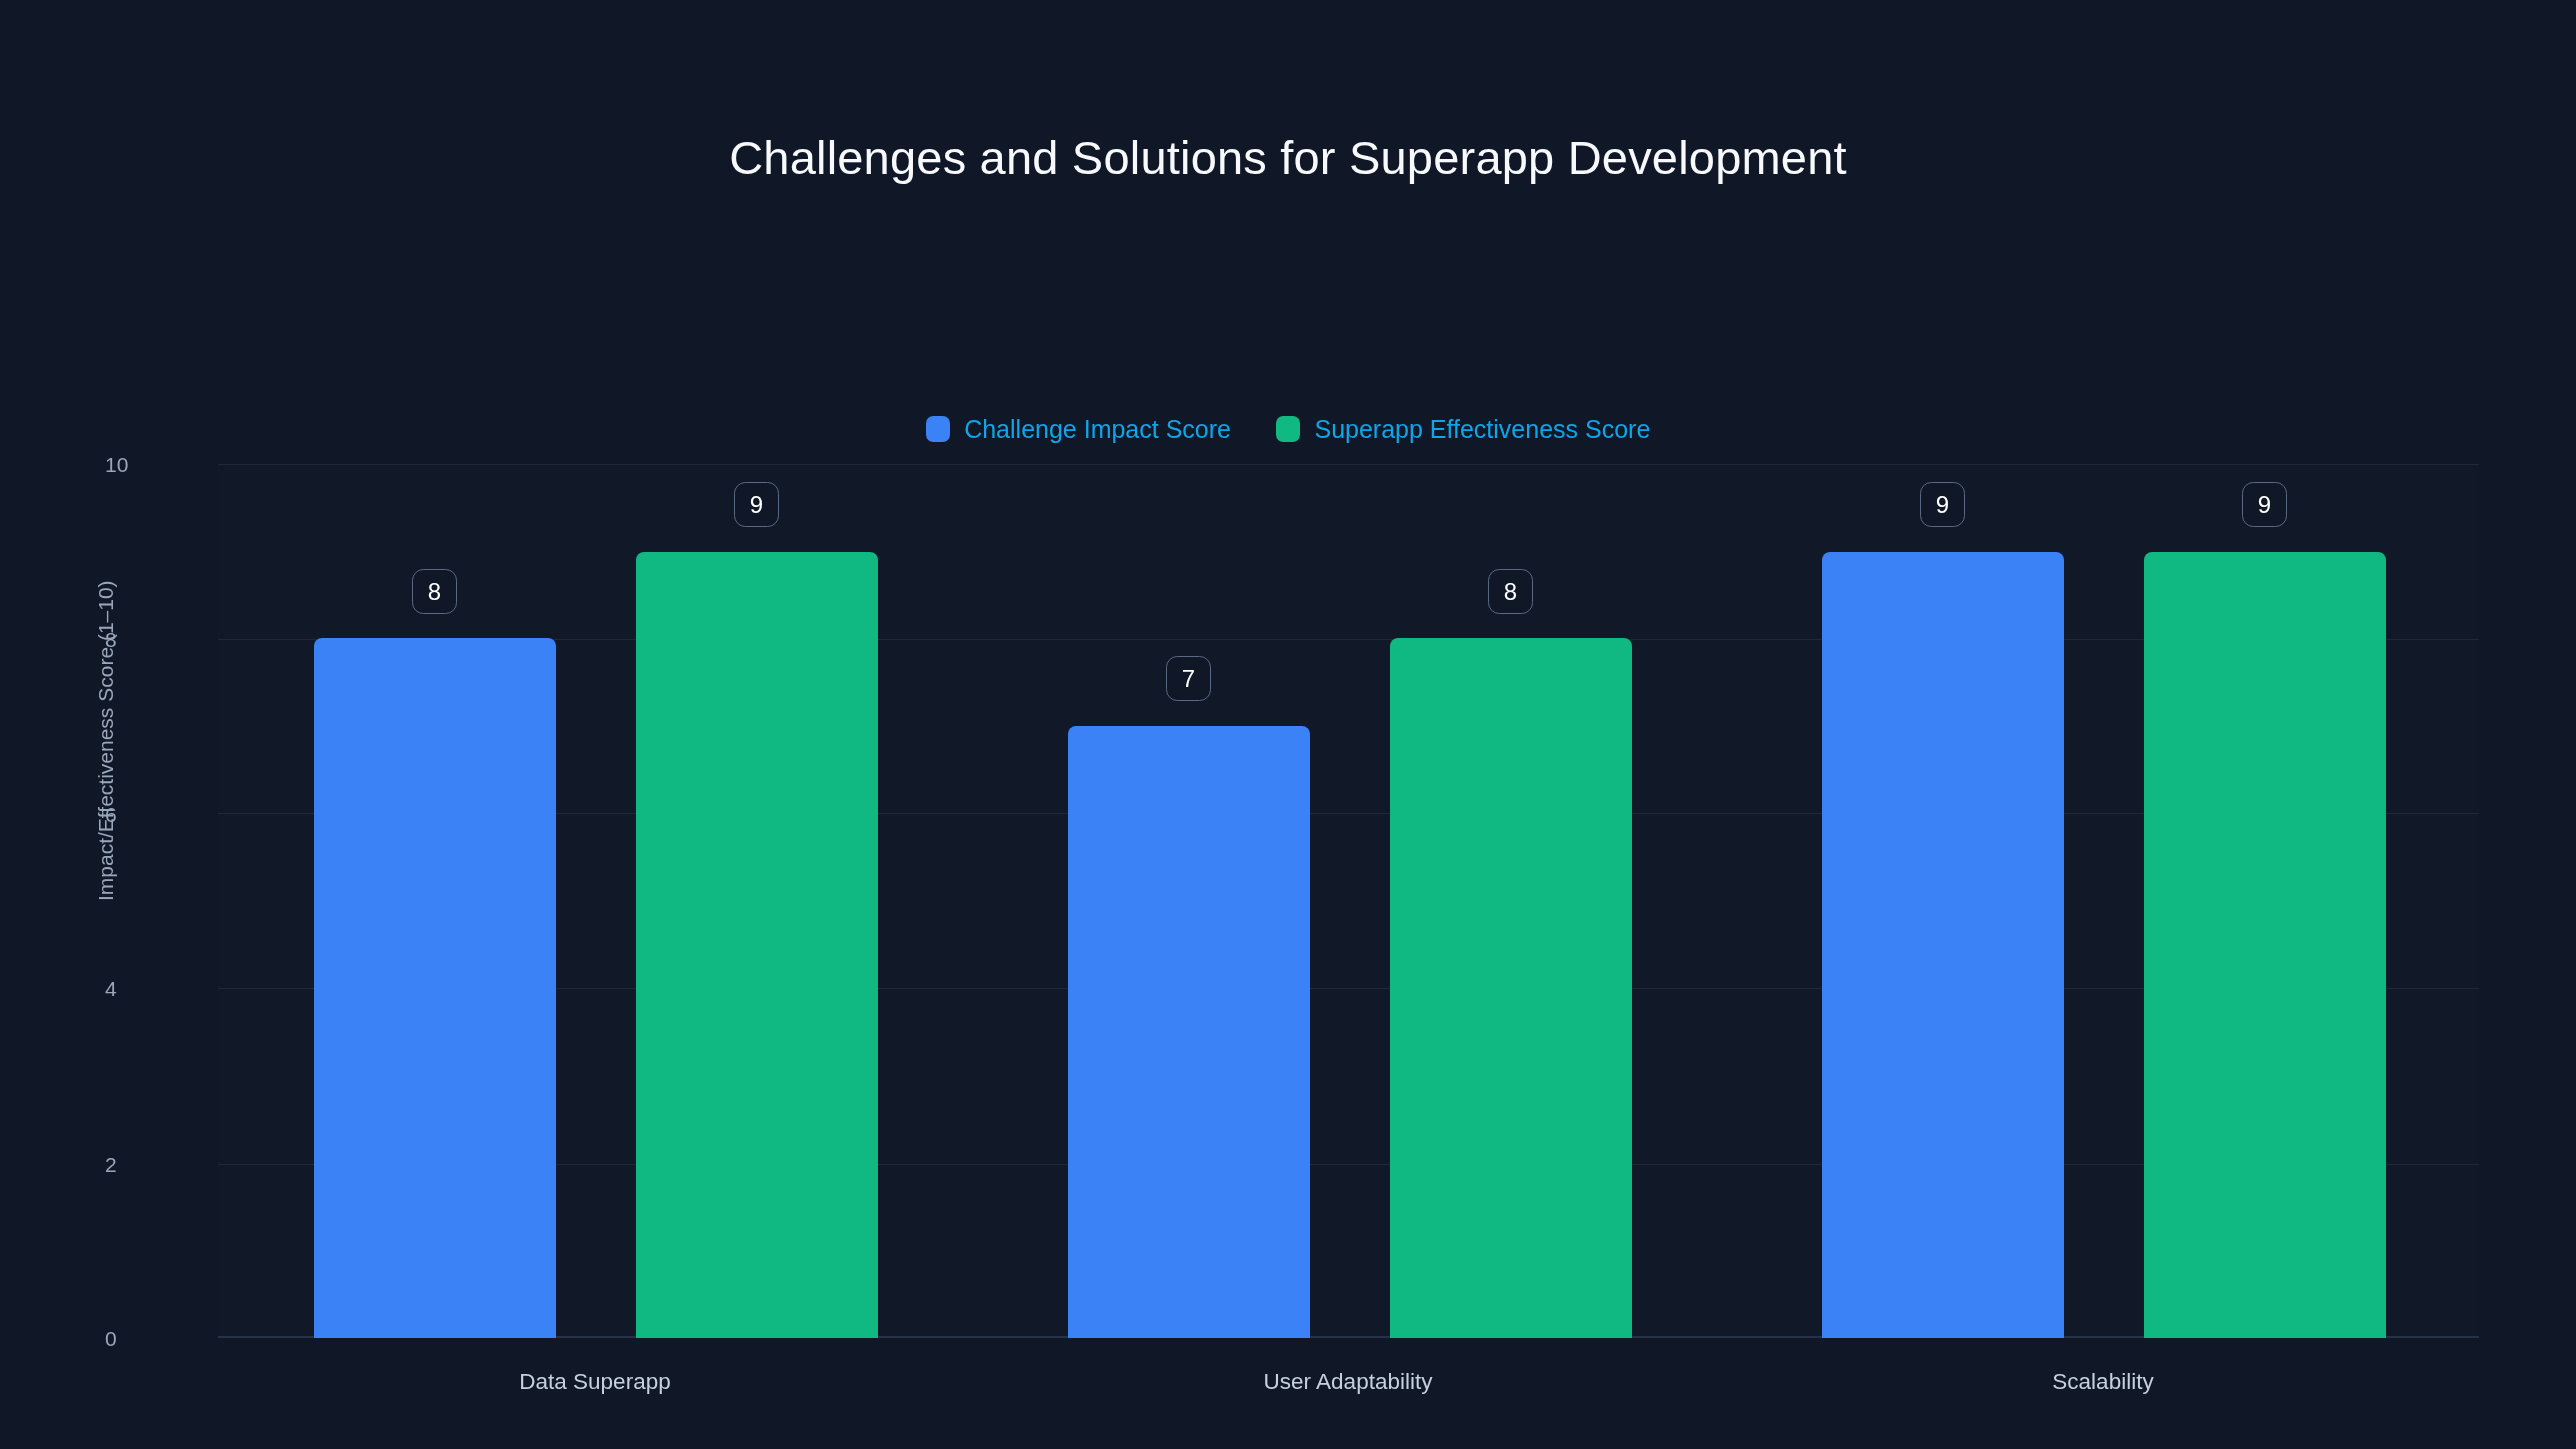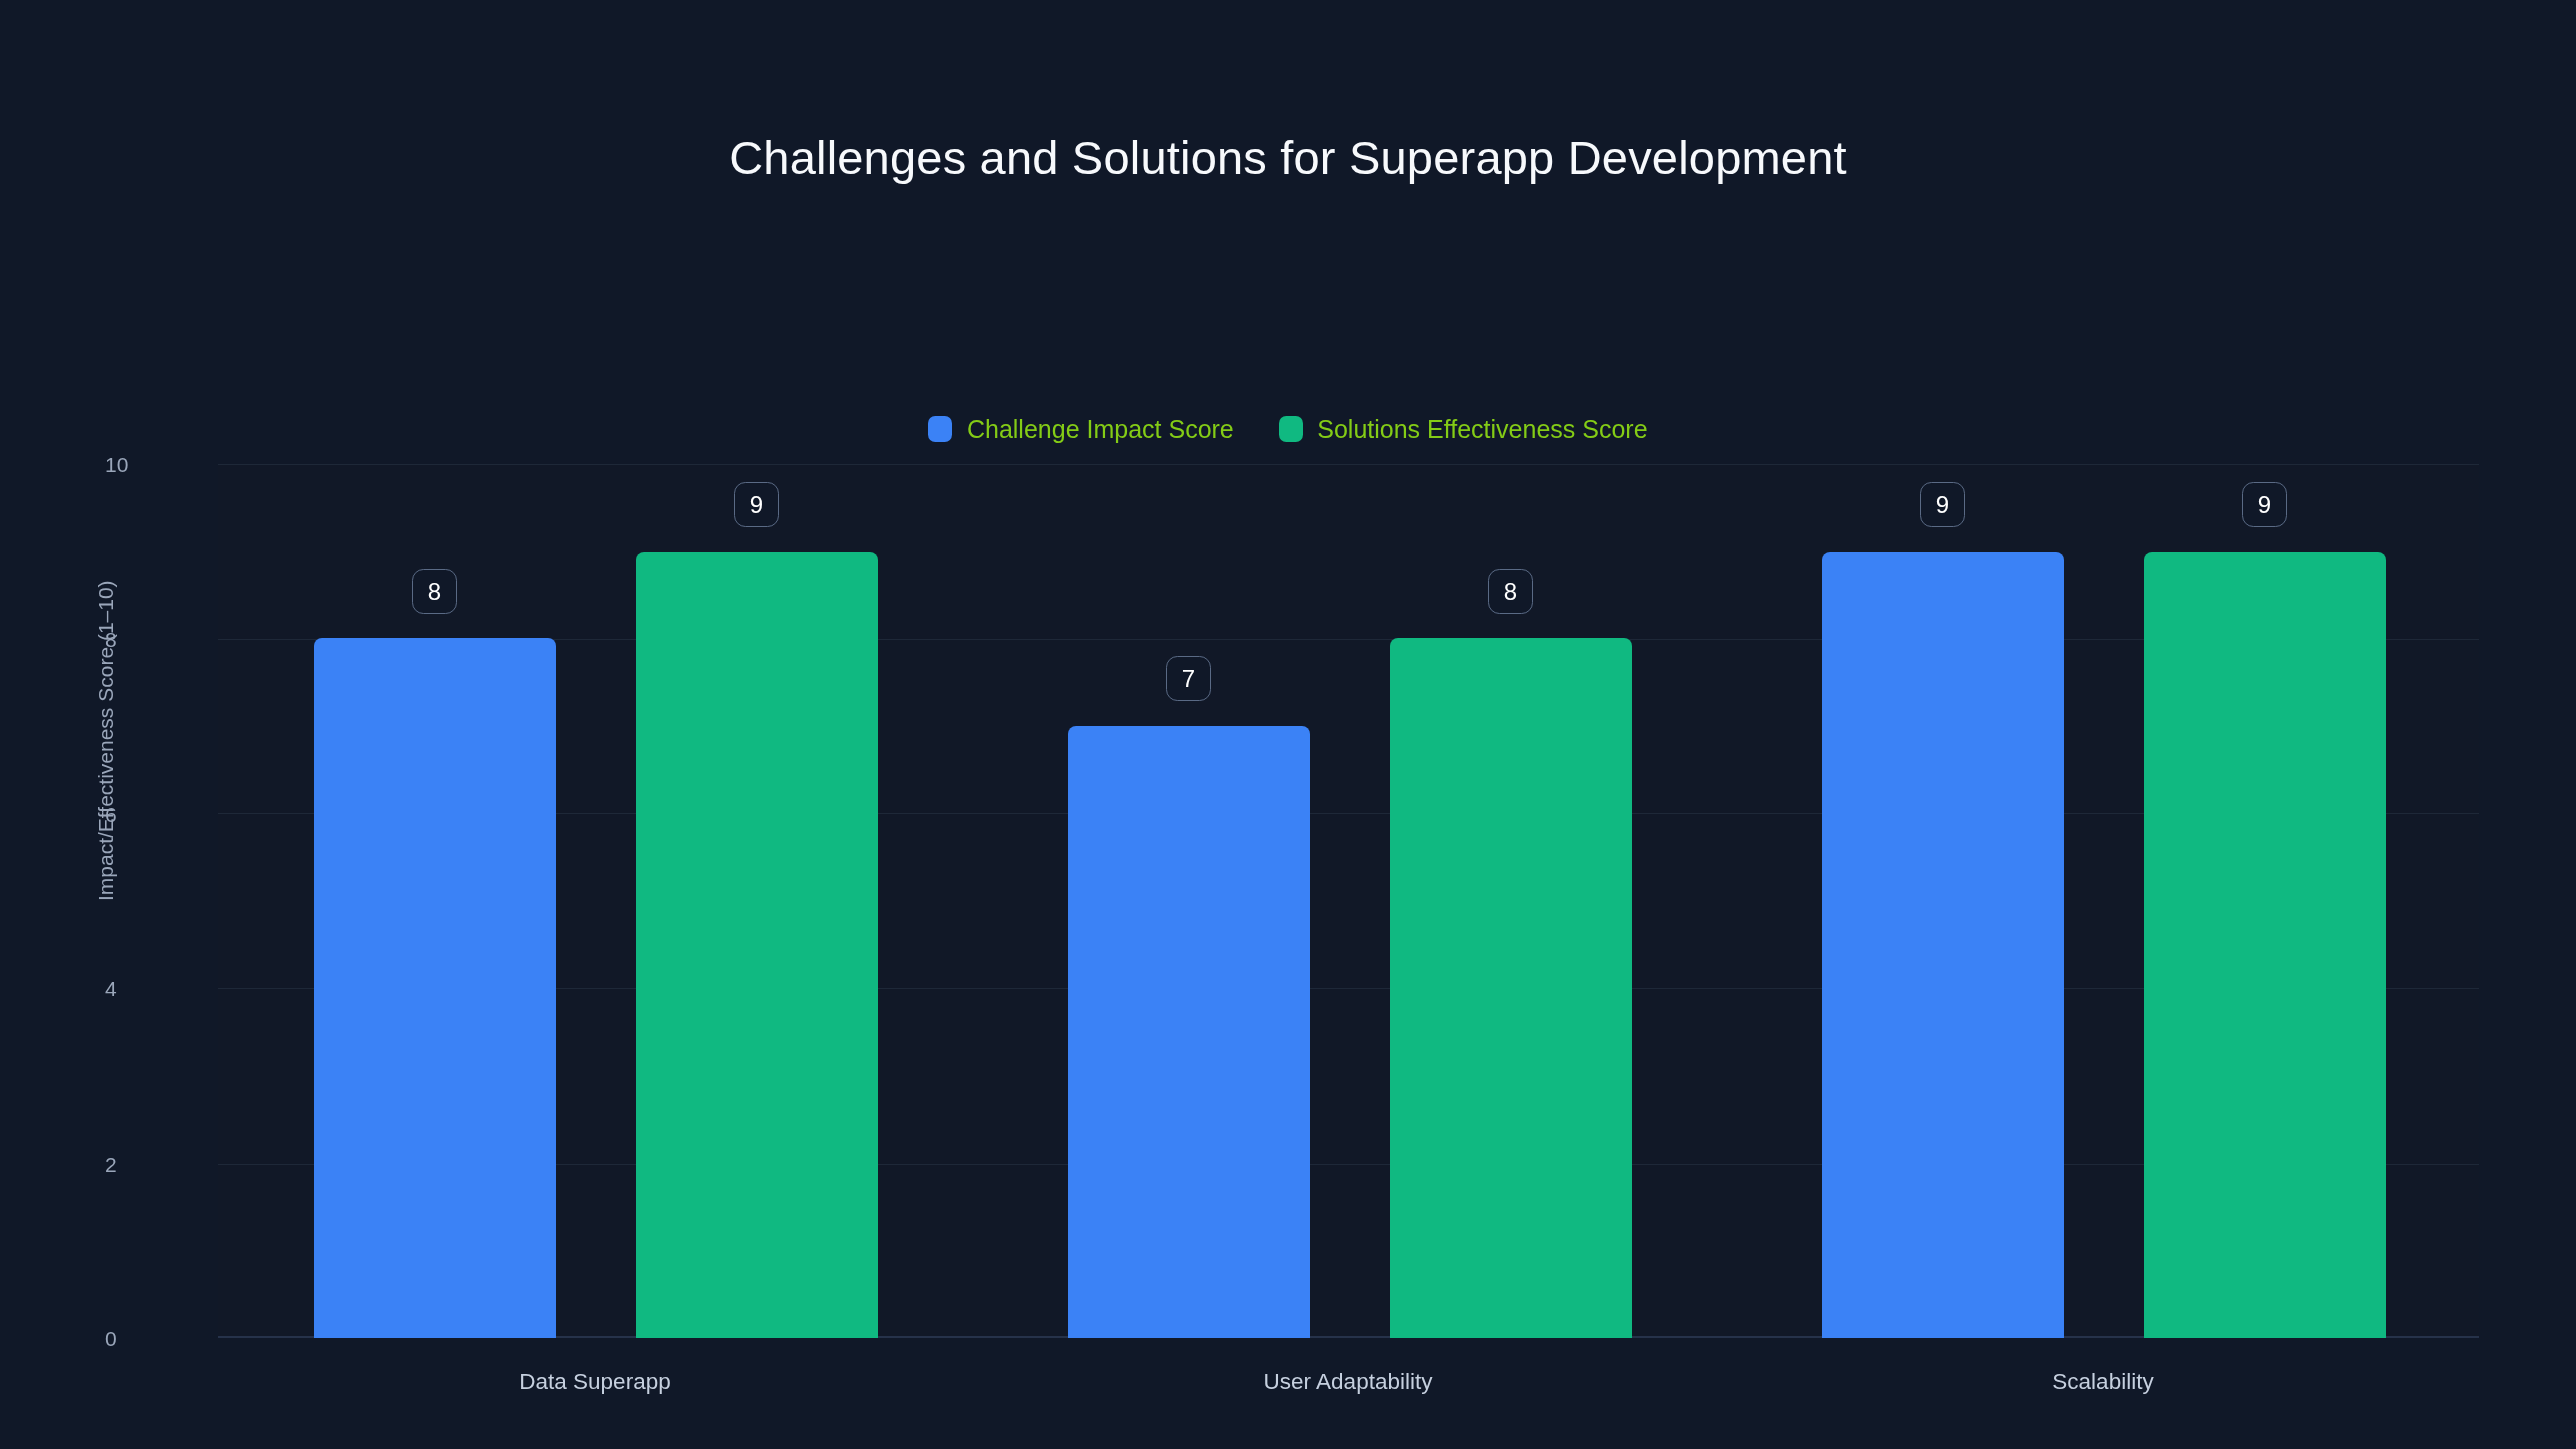--- a/index.html
+++ b/index.html
@@ -64,21 +64,21 @@
     gap: 14.5px;
   }
   .legend-swatch {
     width: 24px;
     height: 26px;
     border-radius: 7.2px;
     flex: none;
   }
   .legend-label {
     font-size: 25px;
-    color: #84cc16;
+    color: #0ea5e9;
     line-height: 1;
     white-space: nowrap;
   }
 
   
   .plot {
     position: absolute;
     left: 218px;
     top: 420px;
     width: 2261px;
@@ -164,21 +164,21 @@
 
   <div class="chart-title">Challenges and Solutions for Superapp Development</div>
 
   <div class="legend">
     <div class="legend-item">
       <span class="legend-swatch" style="background:#3B82F6"></span>
       <span class="legend-label">Challenge Impact Score</span>
     </div>
     <div class="legend-item">
       <span class="legend-swatch" style="background:#10B981"></span>
-      <span class="legend-label">Solutions Effectiveness Score</span>
+      <span class="legend-label">Superapp Effectiveness Score</span>
     </div>
   </div>
 
   <div class="y-axis-title">Impact/Effectiveness Score (1–10)</div>
 
   <div class="ytick-label" style="left:105px; top:420px;">10</div>
   <div class="ytick-label" style="left:105px; top:595px;">8</div>
   <div class="ytick-label" style="left:105px; top:770px;">6</div>
   <div class="ytick-label" style="left:105px; top:944px;">4</div>
   <div class="ytick-label" style="left:105px; top:1120px;">2</div>

